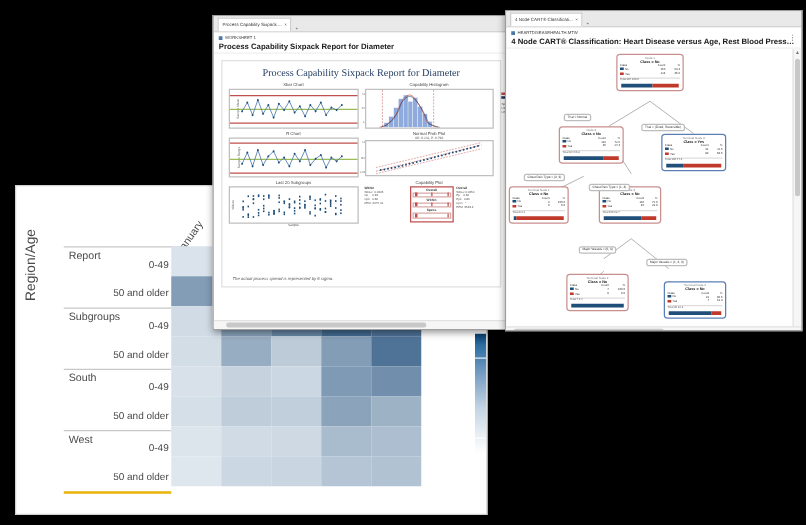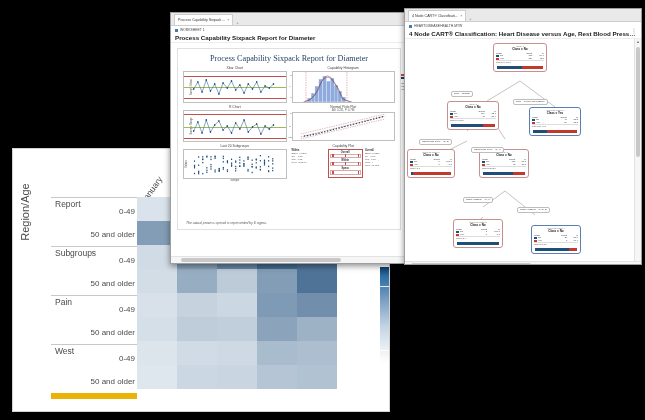--- a/index.html
+++ b/index.html
@@ -20,21 +20,21 @@
   #heatmap-plot{position:absolute;left:0;top:0;width:376px;height:262px;}
 
   .axis-title-y{
     position:absolute;left:6px;top:108px;width:90px;
     transform:rotate(-90deg);transform-origin:left top;
     font-size:11px;color:#4a4a4a;text-align:center;white-space:nowrap;
   }
 
   .rowlabels{position:absolute;left:38px;top:48px;width:86px;height:192px;}
   .rowgroup{position:relative;height:48px;border-top:1px solid #c8c8c8;}
-  .rowgroup.last{border-bottom:6px solid #eab308;}
+  .rowgroup.last{border-bottom:2px solid #eab308;}
   .grp-name{position:absolute;left:4px;top:1px;font-size:8.5px;color:#4a4a4a;white-space:nowrap;}
   .age-a{position:absolute;right:2px;top:9px;font-size:8px;color:#4a4a4a;white-space:nowrap;}
   .age-b{position:absolute;right:2px;top:32px;font-size:8px;color:#4a4a4a;white-space:nowrap;}
 
   .colheader{position:absolute;left:124px;top:22px;width:200px;height:26px;}
   .col-rot{
     position:absolute;left:10px;top:24px;
     transform:rotate(-55deg);transform-origin:left bottom;
     font-size:8.5px;color:#4a4a4a;white-space:nowrap;
   }
@@ -170,21 +170,21 @@
           <span class="grp-name">Report</span>
           <span class="age-a">0-49</span>
           <span class="age-b">50 and older</span>
         </div>
         <div class="rowgroup">
           <span class="grp-name">Subgroups</span>
           <span class="age-a">0-49</span>
           <span class="age-b">50 and older</span>
         </div>
         <div class="rowgroup">
-          <span class="grp-name">Pain</span>
+          <span class="grp-name">South</span>
           <span class="age-a">0-49</span>
           <span class="age-b">50 and older</span>
         </div>
         <div class="rowgroup last">
           <span class="grp-name">West</span>
           <span class="age-a">0-49</span>
           <span class="age-b">50 and older</span>
         </div>
       </div>
 

